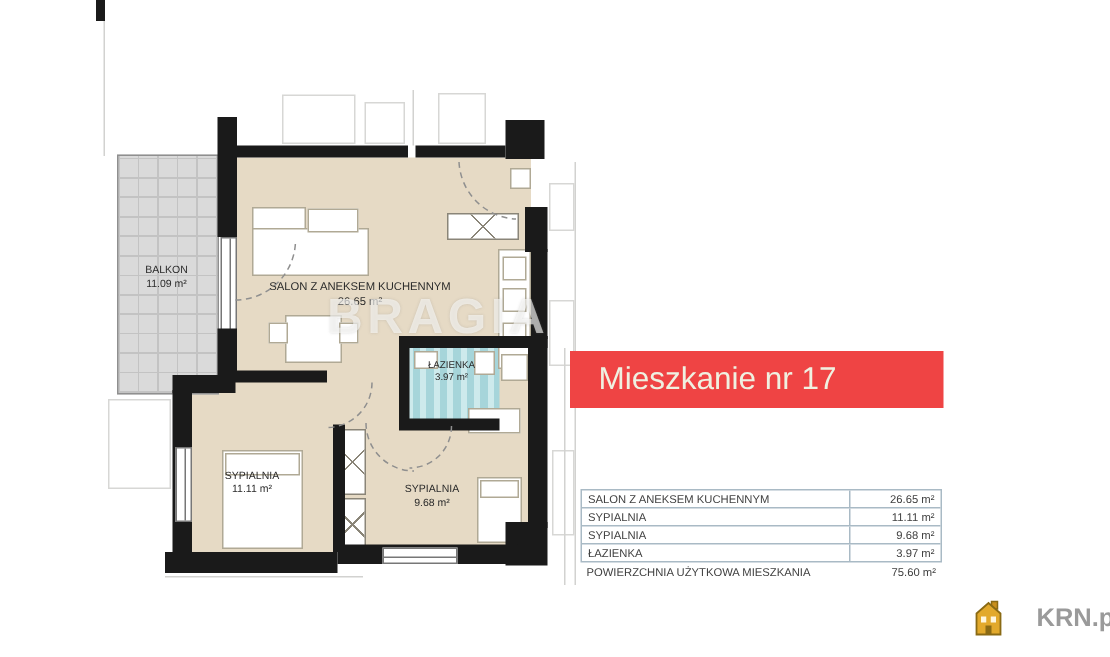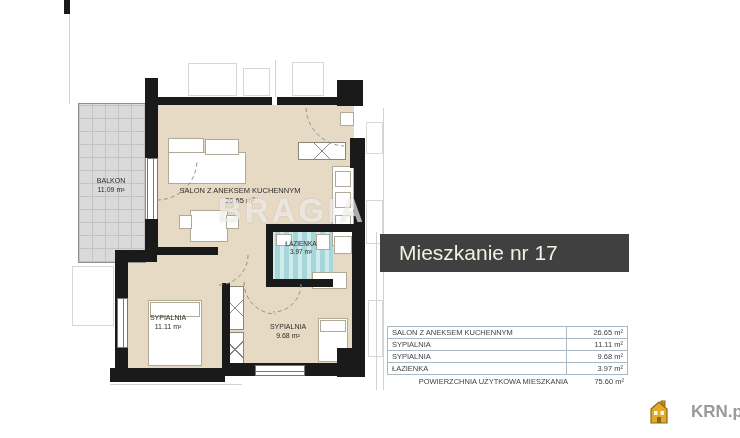--- a/index.html
+++ b/index.html
@@ -26,31 +26,31 @@
   .gline{position:absolute;background:#d2d2d0;}
   .room-label{position:absolute;color:#2b2b2b;text-align:center;line-height:1.3;
     white-space:nowrap;transform-origin:center;}
   .room-label .nm{display:block;}
   .room-label .ar{display:block;}
   
   .watermark{position:absolute;font-size:33px;font-weight:bold;letter-spacing:3px;
     color:rgba(252,252,250,0.62);text-shadow:0 0 2px rgba(120,120,120,0.25);}
   
   .hdr-green{position:absolute;left:380px;top:234px;width:249px;height:38px;
-    background:#404040;color:#eff1e1;font-size:21px;line-height:38px;padding-left:19px;
+    background:#ef4444;color:#eff1e1;font-size:21px;line-height:38px;padding-left:19px;
     box-sizing:border-box;}
   .subtitle{position:absolute;left:392px;top:276px;font-size:19px;color:#111;}
   .areas-table{position:absolute;left:387px;top:326px;width:241px;font-size:7.5px;color:#3f3f3f;}
   .areas-table .box{border:1px solid #a9bac5;}
   .areas-table .row{display:flex;height:11px;line-height:11px;border-top:1px solid #a9bac5;}
   .areas-table .row:first-child{border-top:none;}
   .areas-table .lbl{flex:1;padding-left:4px;border-right:1px solid #a9bac5;overflow:hidden;}
   .areas-table .val{width:56px;text-align:right;padding-right:4px;}
   .areas-table .total{display:flex;height:13px;line-height:13px;}
-  .areas-table .total .lbl{border-right:none;text-align:right;}
+  .areas-table .total .lbl{border-right:none;}
   
   .krn{position:absolute;left:649px;top:399px;display:flex;align-items:center;gap:2px;}
   .krn .txt{font-size:17px;font-weight:bold;color:#9a9a9a;letter-spacing:0;margin-left:20px;}
   svg.overlay{position:absolute;left:0;top:0;pointer-events:none;}
 </style>
 </head>
 <body>
 
 <div id="canvas">
 

